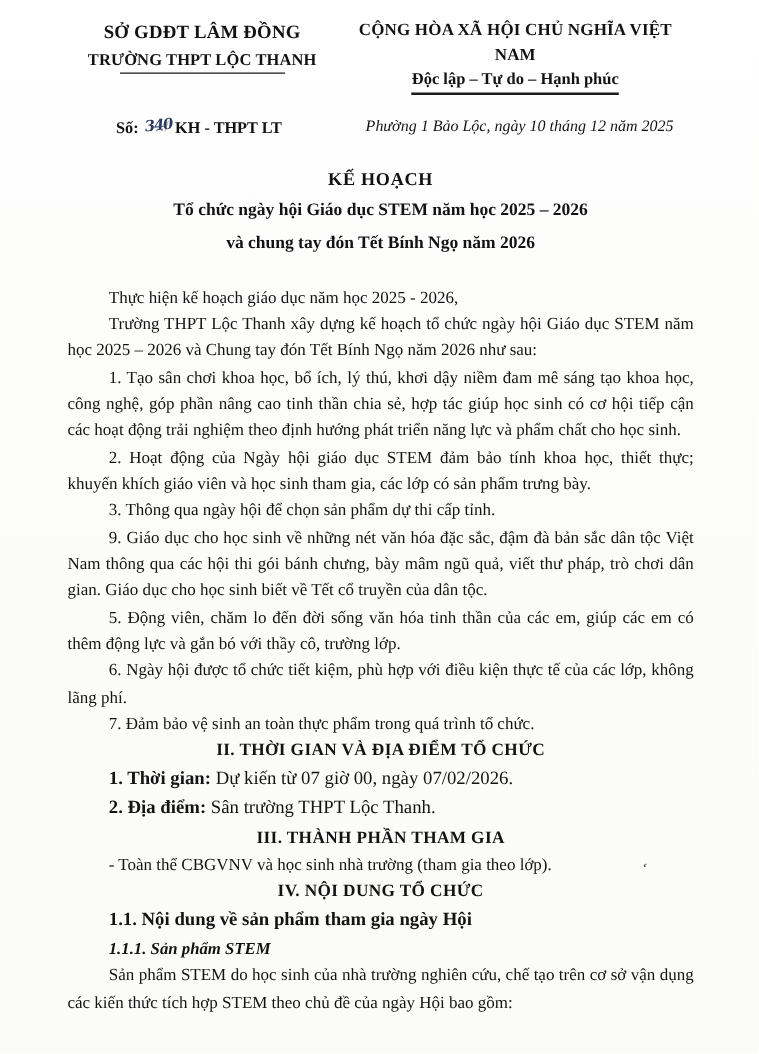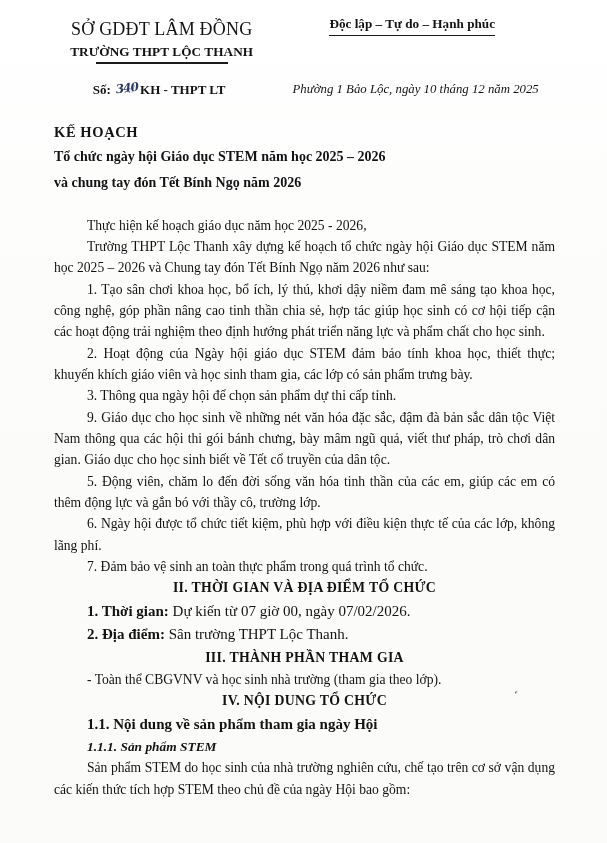--- a/index.html
+++ b/index.html
@@ -43,22 +43,22 @@
   .hdr-left {
     width: 43%;
     text-align: center;
     padding-top: 2px;
   }
   .hdr-right {
     width: 57%;
     text-align: center;
   }
   .org1 {
-    font-size: 18px;
-    font-weight: normal;
+    font-size: 15px;
+    font-weight: bold;
     letter-spacing: .2px;
     line-height: 1.45;
   }
   .org2 {
     font-size: 13.2px;
     font-weight: bold;
     letter-spacing: .1px;
     line-height: 1.45;
     display: inline-block;
     position: relative;
@@ -142,21 +142,21 @@
   .place {
     width: 57%;
     text-align: center;
     font-size: 12.8px;
     font-style: italic;
     font-family: "Liberation Serif", serif;
   }
 
   
   .title-block {
-    text-align: left;
+    text-align: center;
     margin-top: 24px;
   }
   .title-main {
     font-size: 14.5px;
     font-weight: bold;
     letter-spacing: .6px;
     line-height: 1.5;
   }
   .title-sub {
     font-size: 14px;
@@ -229,20 +229,21 @@
 
     <div class="header">
       <div class="hdr-left">
         <div class="org1">SỞ GDĐT LÂM ĐỒNG</div>
         <div class="org2">
           <span>TRƯỜNG THPT LỘC THANH</span>
           <span class="rule"></span>
         </div>
       </div>
       <div class="hdr-right">
+        <div class="nation">CỘNG HÒA XÃ HỘI CHỦ NGHĨA VIỆT NAM</div>
         <div class="motto">
           <span>Độc lập – Tự do – Hạnh phúc</span>
           <span class="rule"></span>
         </div>
       </div>
     </div>
 
     <div class="docnum-row">
       <div class="docnum">
         <span>Số:</span>

